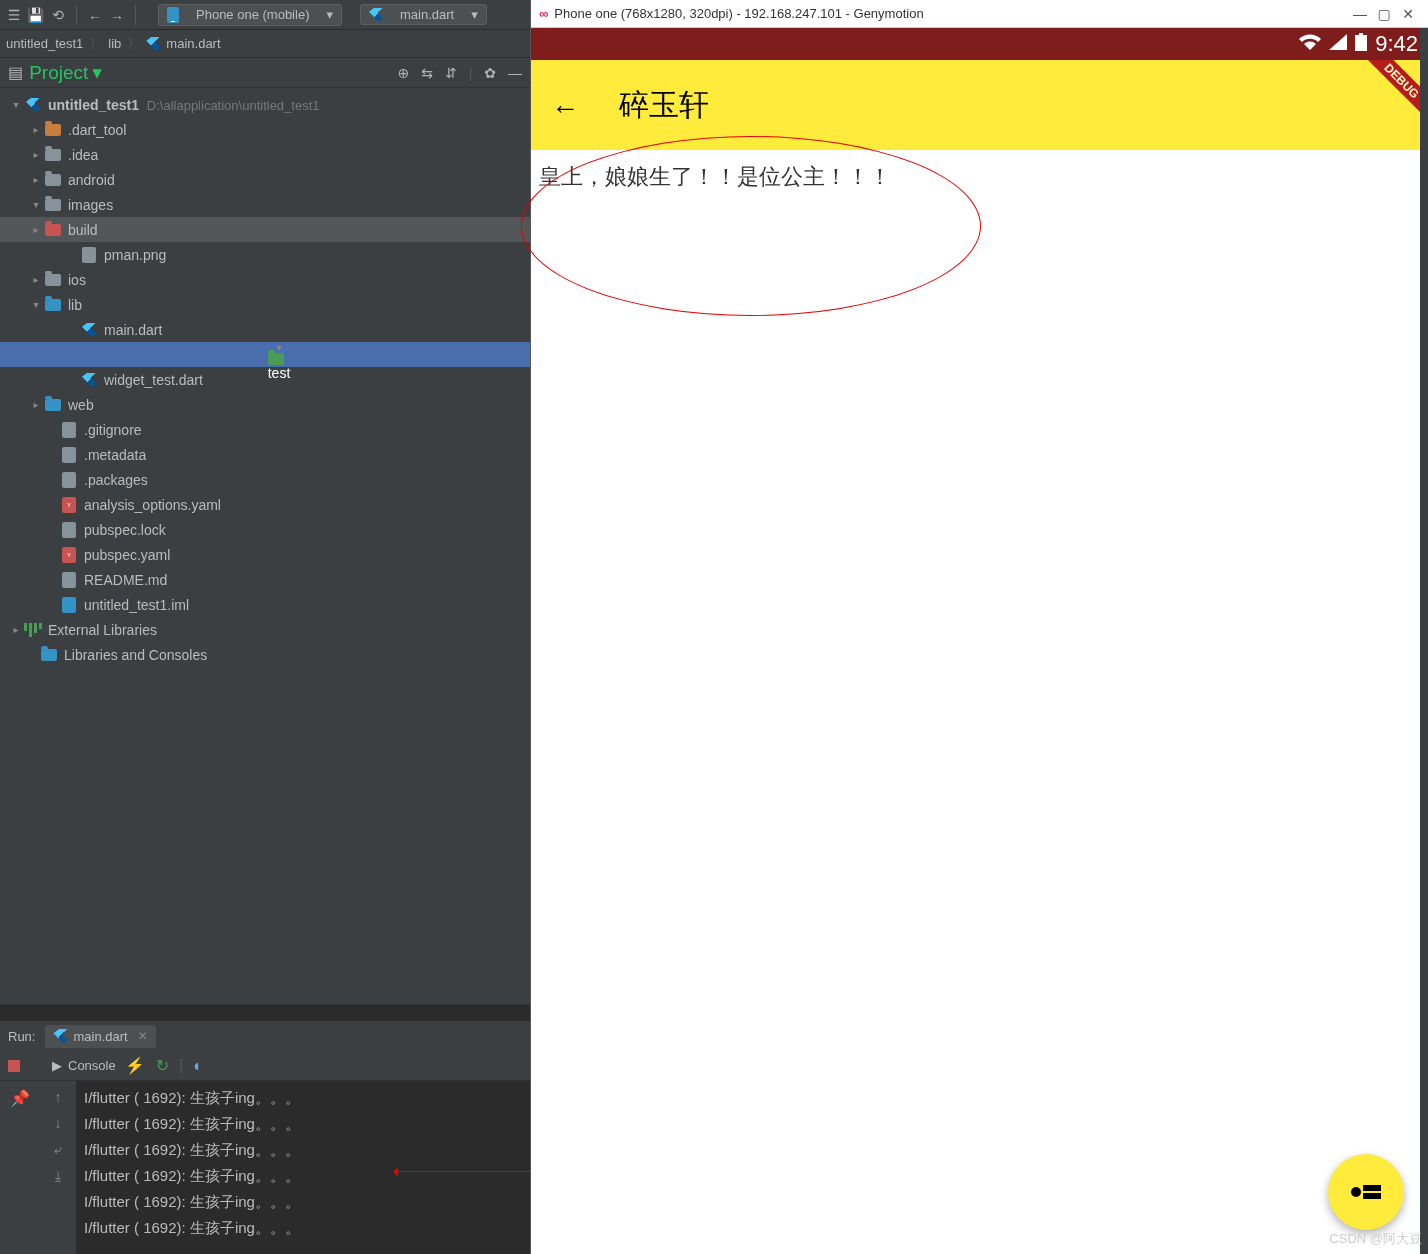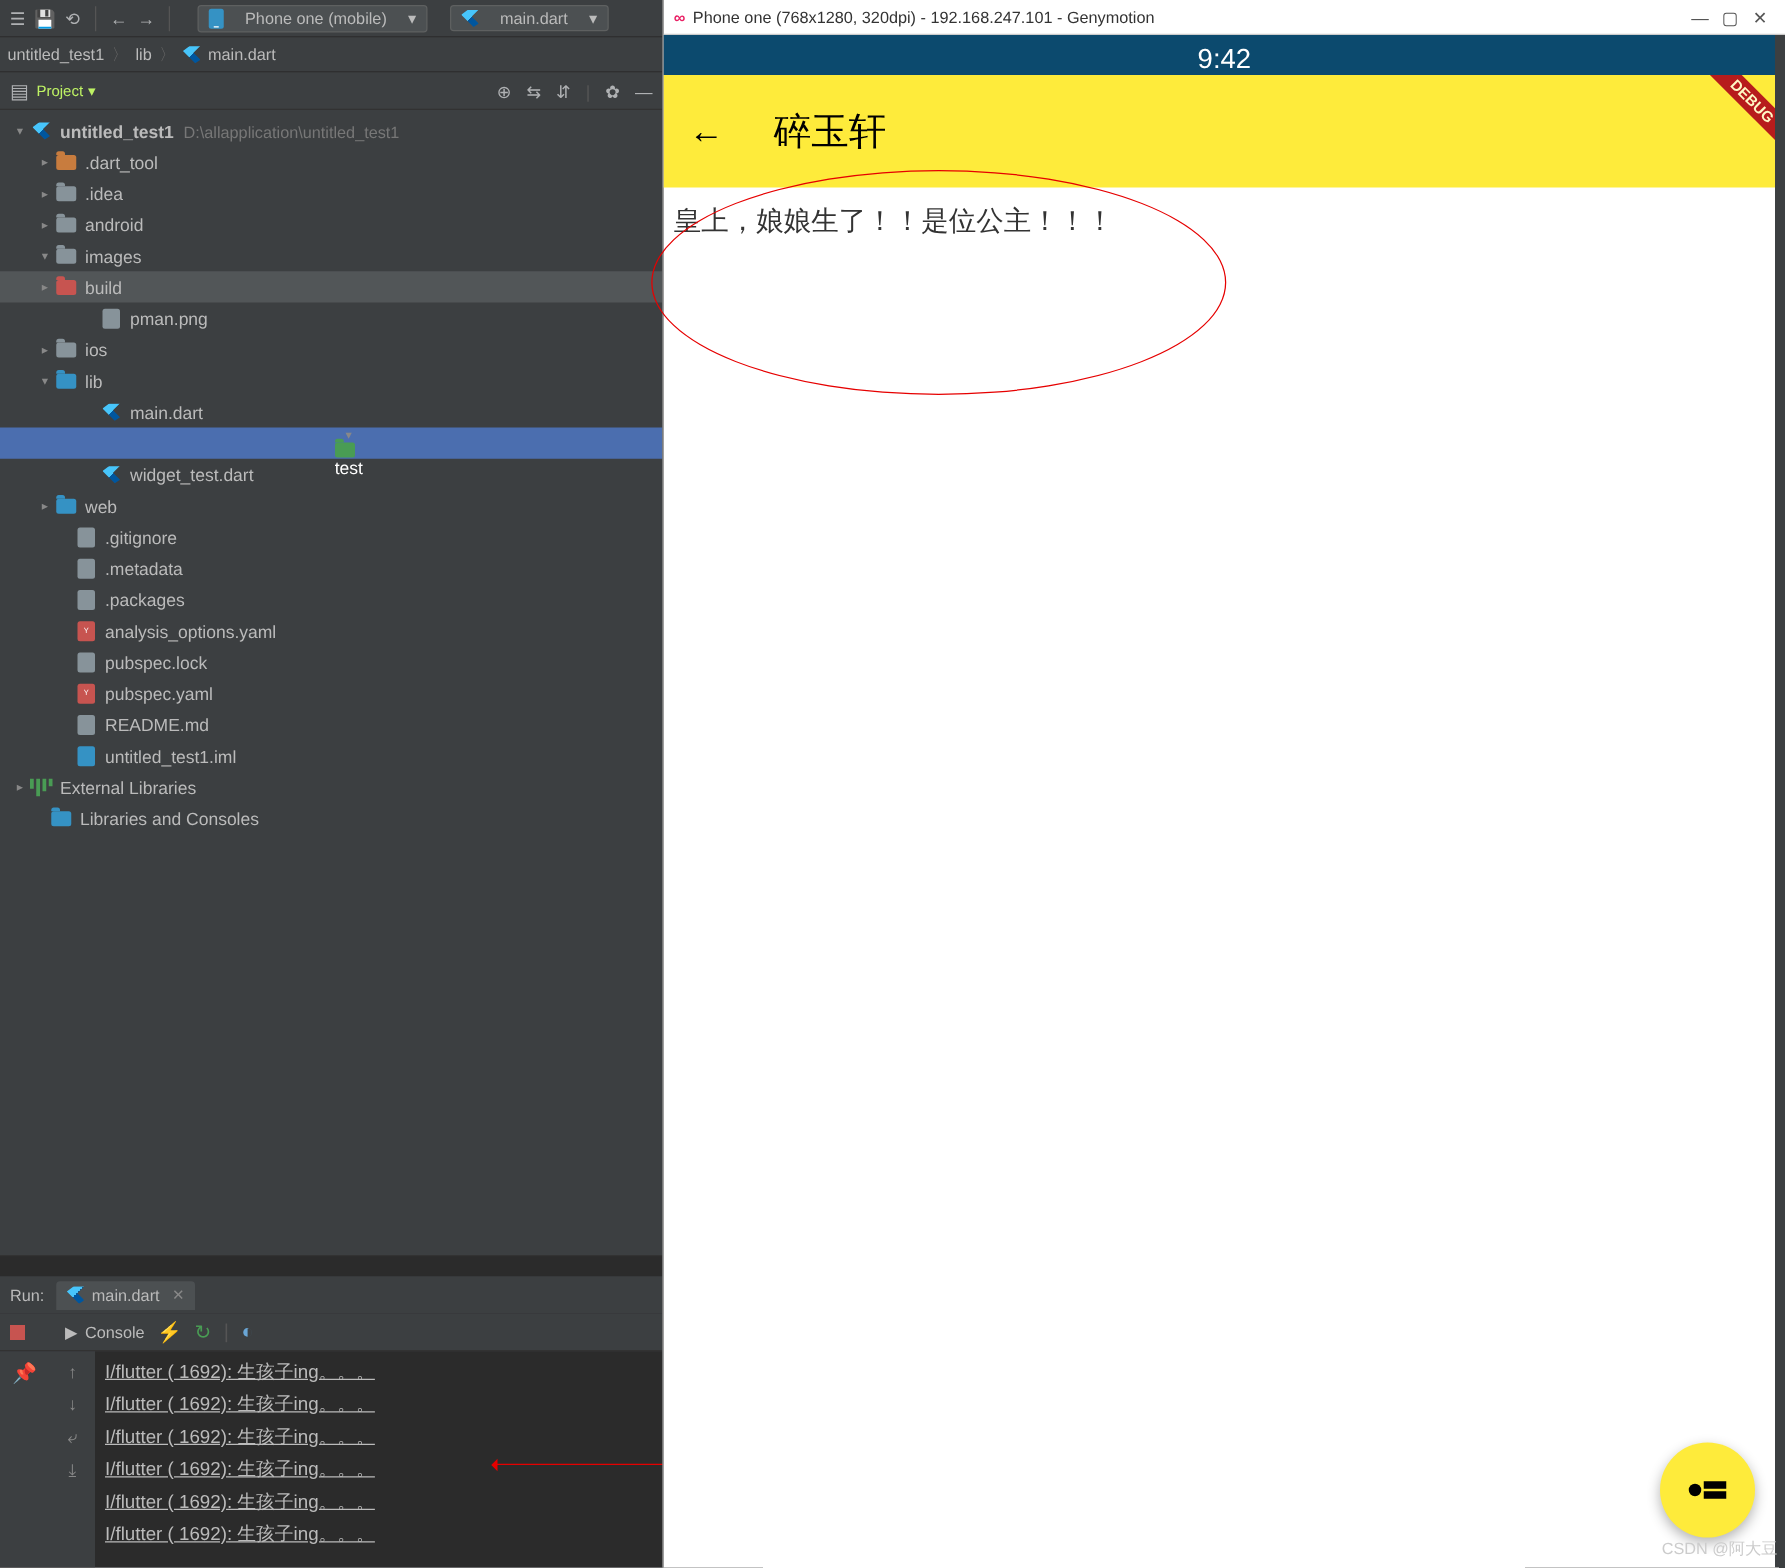--- a/index.html
+++ b/index.html
@@ -19,21 +19,21 @@
 .phone-icon::after { content:''; position:absolute; bottom:1px; left:4px; width:4px; height:1px; background:#fff; }
 .flutter-icon { width: 14px; height: 14px; background: linear-gradient(135deg,#47c5fb 50%,#00569e 50%); clip-path: polygon(40% 0,100% 0,60% 40%,100% 80%,70% 100%,30% 60%,0 30%); }
 
 
 .breadcrumb { height: 28px; background: #3c3f41; display: flex; align-items: center; gap: 6px; padding: 0 6px; color: #bbb; font-size: 13px; border-bottom: 1px solid #2b2b2b; }
 .breadcrumb .sep { color: #666; }
 
 
 .project-head { height: 30px; background: #3c3f41; display: flex; align-items: center; padding: 0 8px; border-bottom: 1px solid #323232; }
 .project-head .icon { color: #afb1b3; margin-right: 6px; }
-.project-head .label { color: #bef264; font-size: 12px; flex: 1; display:flex; align-items:center; gap:4px; }
+.project-head .label { color: #22c55e; font-size: 19px; flex: 1; display:flex; align-items:center; gap:4px; }
 .project-head .right-icons { display: flex; gap: 12px; color: #afb1b3; font-size: 14px; }
 
 
 .tree { flex: 1; background: #3c3f41; overflow: auto; padding-top: 4px; font-size: 14px; color: #bbb; }
 .tree-item { height: 25px; display: flex; align-items: center; padding-left: 8px; cursor: pointer; }
 .tree-item.selected { background: #4b6eaf; color: #fff; flex-direction: column; }
 .tree-item.highlight { background: #525658; }
 .arrow { width: 16px; color: #888; font-size: 10px; text-align:center; }
 .arrow.open::before { content:'▾'; }
 .arrow.closed::before { content:'▸'; }
@@ -63,32 +63,32 @@
 .run-tabs .tab-close { color: #888; font-size:12px; margin-left:4px; }
 .run-toolbar { height: 30px; background: #3c3f41; display: flex; align-items: center; padding: 0 8px; gap: 10px; border-bottom: 1px solid #323232; }
 .run-stop { width:12px; height:12px; background:#c75450; }
 .run-console { display:flex; align-items:center; gap:6px; color:#bbb; font-size:13px; }
 .bolt { color:#f0a732; font-size:16px; }
 .reload { color:#499c54; font-size:16px; }
 .run-body { flex:1; display:flex; }
 .run-gutter { width: 40px; background: #3c3f41; display:flex; flex-direction:column; align-items:center; gap:8px; padding-top:8px; color:#888; }
 .run-gutter2 { width: 36px; background: #3c3f41; display:flex; flex-direction:column; align-items:center; gap:10px; padding-top:8px; color:#888; font-size:14px; }
 .console-text { flex:1; padding: 4px 8px; font-family: "Consolas", monospace; font-size: 15px; color: #bbb; line-height: 26px; position:relative; }
-.console-line { white-space: pre; text-decoration: underline; }
+.console-line { white-space: pre; }
 .red-arrow { position:absolute; height:1px; background:#e60000; }
 .red-arrow::after { content:''; position:absolute; left:-8px; top:-4px; border:5px solid transparent; border-right-color:#e60000; }
 
 
 .emu-title { height: 28px; background: #fff; border-bottom: 1px solid #ccc; display:flex; align-items:center; padding:0 8px; font-size:13px; color:#333; }
 .emu-title .geny-icon { color:#e91e63; font-weight:bold; margin-right:6px; }
 .emu-title .title-text { flex:1; }
 .emu-title .win-btn { width:24px; text-align:center; color:#555; font-size:14px; }
 
 .emu-body { position:relative; height: calc(100% - 28px); background:#fff; }
-.status-bar { height: 32px; background: #0c4a6e; display:flex; align-items:center; justify-content:flex-end; padding:0 10px; gap:8px; color:#fff;flex-direction:column; }
+.status-bar { height: 32px; background: #7f1d1d; display:flex; align-items:center; justify-content:flex-end; padding:0 10px; gap:8px; color:#fff; }
 .status-bar .time { font-size: 22px; font-weight:300; }
 .wifi-ic, .signal-ic, .battery-ic { color:#fff; }
 
 .app-bar { height: 90px; background: #feeb3b; display:flex; align-items:center; padding: 0 20px; gap: 40px; position:relative; }
 .app-back { font-size: 28px; color:#000; }
 .app-title { font-size: 30px; color: #000; }
 .debug-banner { position:absolute; top:0; right:0; width:70px; height:70px; overflow:hidden; }
 .debug-banner span { position:absolute; top:12px; right:-25px; transform:rotate(45deg); background:#b71c1c; color:#fff9c4; font-size:12px; font-weight:bold; padding:2px 30px; }
 
 .app-content { padding: 12px 8px; font-size: 22px; color:#333; }

